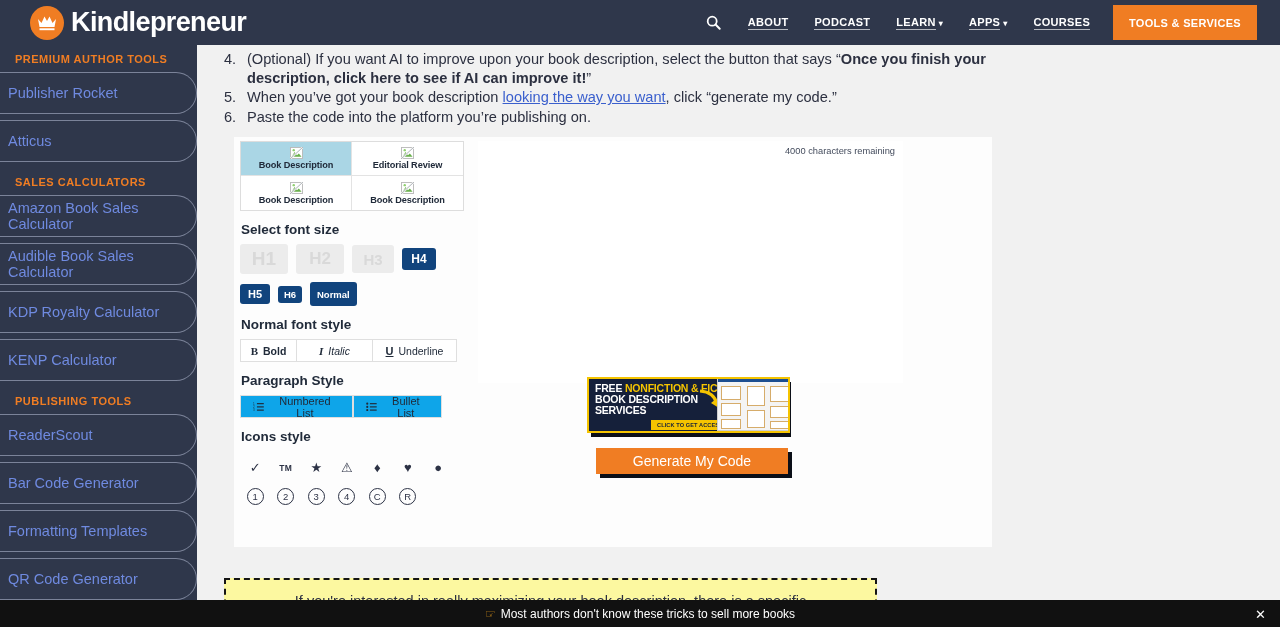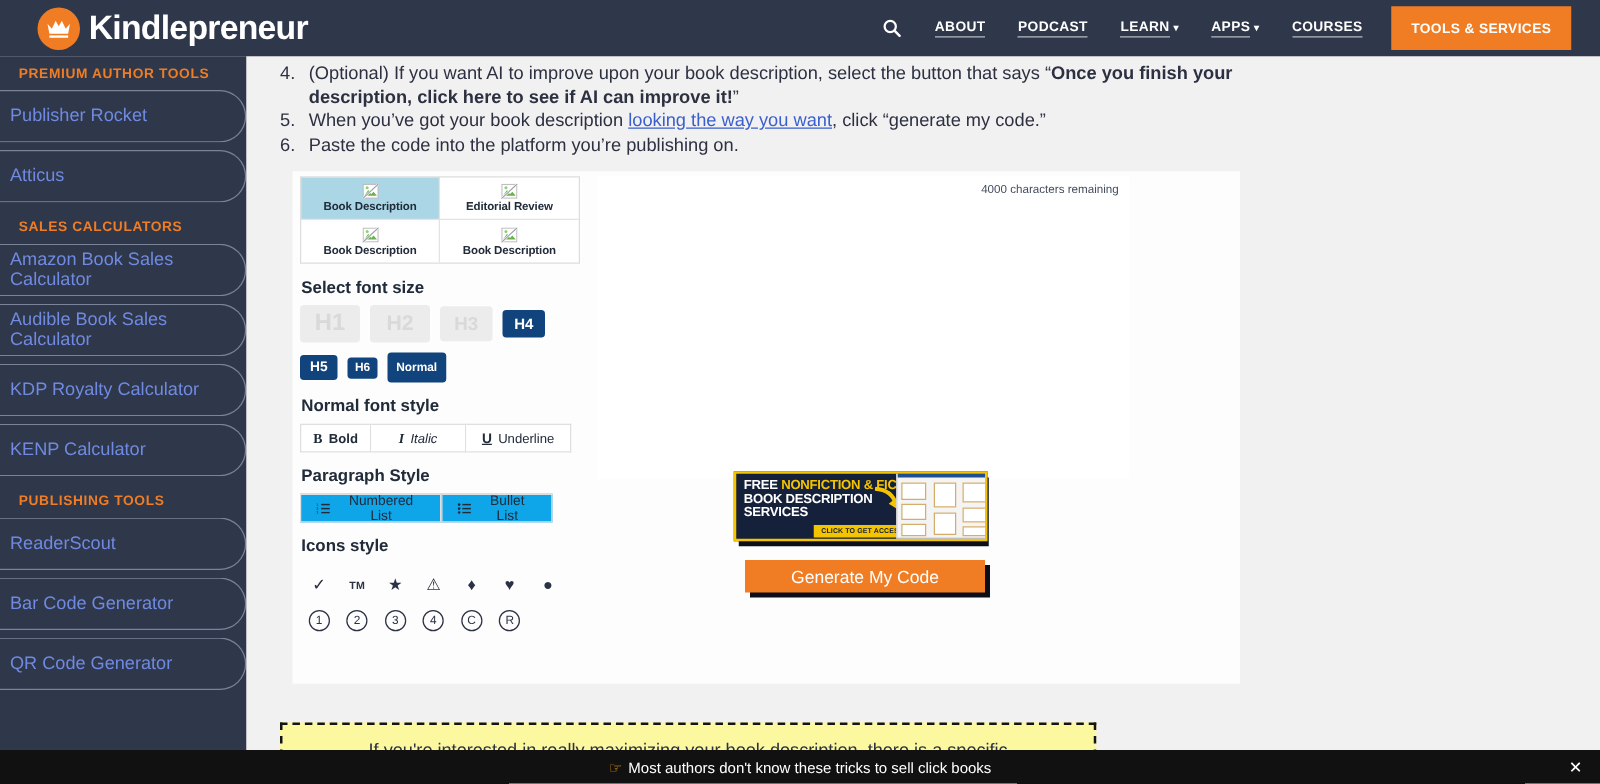--- a/index.html
+++ b/index.html
@@ -377,20 +377,23 @@
     </div>
     <div class="side-item">
       <span>KENP Calculator</span>
     </div>
     <div class="side-cat">PUBLISHING TOOLS</div>
     <div class="side-item">
       <span>ReaderScout</span>
     </div>
     <div class="side-item">
       <span>Bar Code Generator</span>
+    </div>
+    <div class="side-item">
+      <span>Formatting Templates</span>
     </div>
     <div class="side-item">
       <span>QR Code Generator</span>
     </div>
   </div>
 
 <div class="page">
 
   <div class="content-col">
     <ol class="steps" id="steps">
@@ -572,16 +575,16 @@
     </div>
   </div>
 
   <div class="note">
     <span>If you're interested in really maximizing your book description, there is a specific</span>
   </div>
 </div>
 
 <div class="footbar">
   <span class="footbar-text">
-    <span class="foot-hand">☞</span><span>Most authors don't know these tricks to sell click books</span>
+    <span class="foot-hand">☞</span><span>Most authors don't know these tricks to sell more books</span>
   </span>
   <span class="foot-close">✕</span>
 </div>
 
 </body></html>

